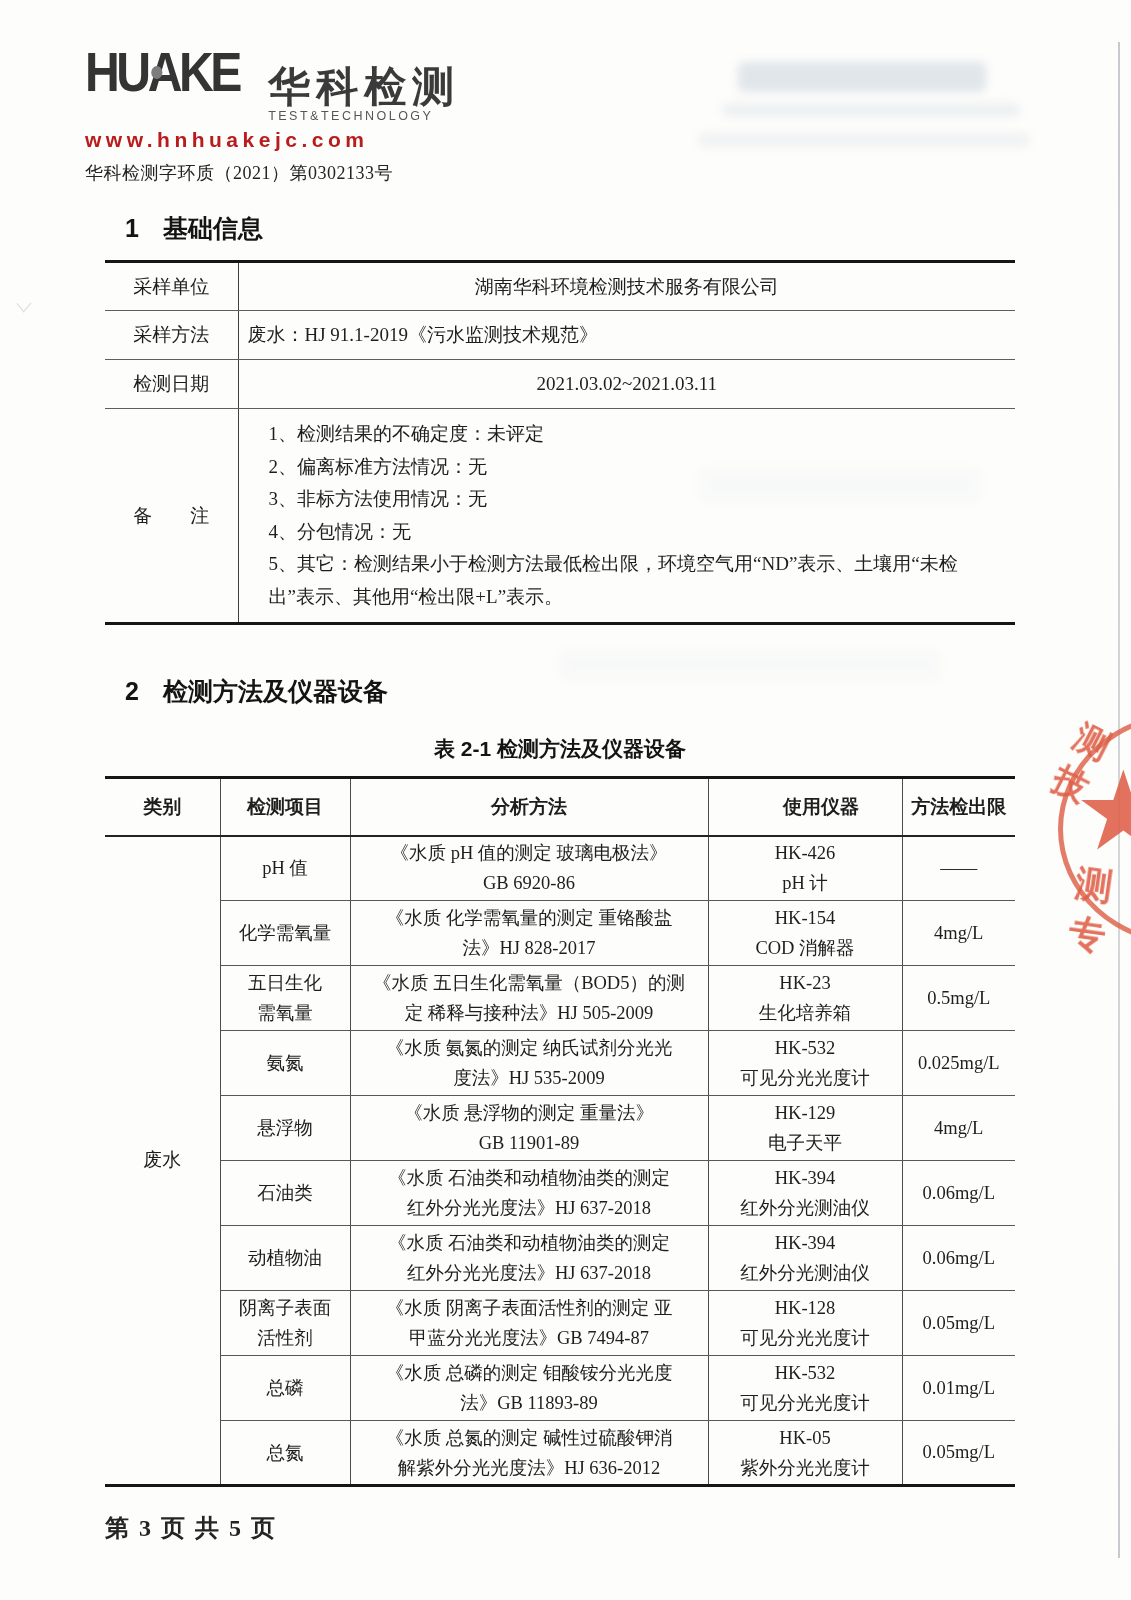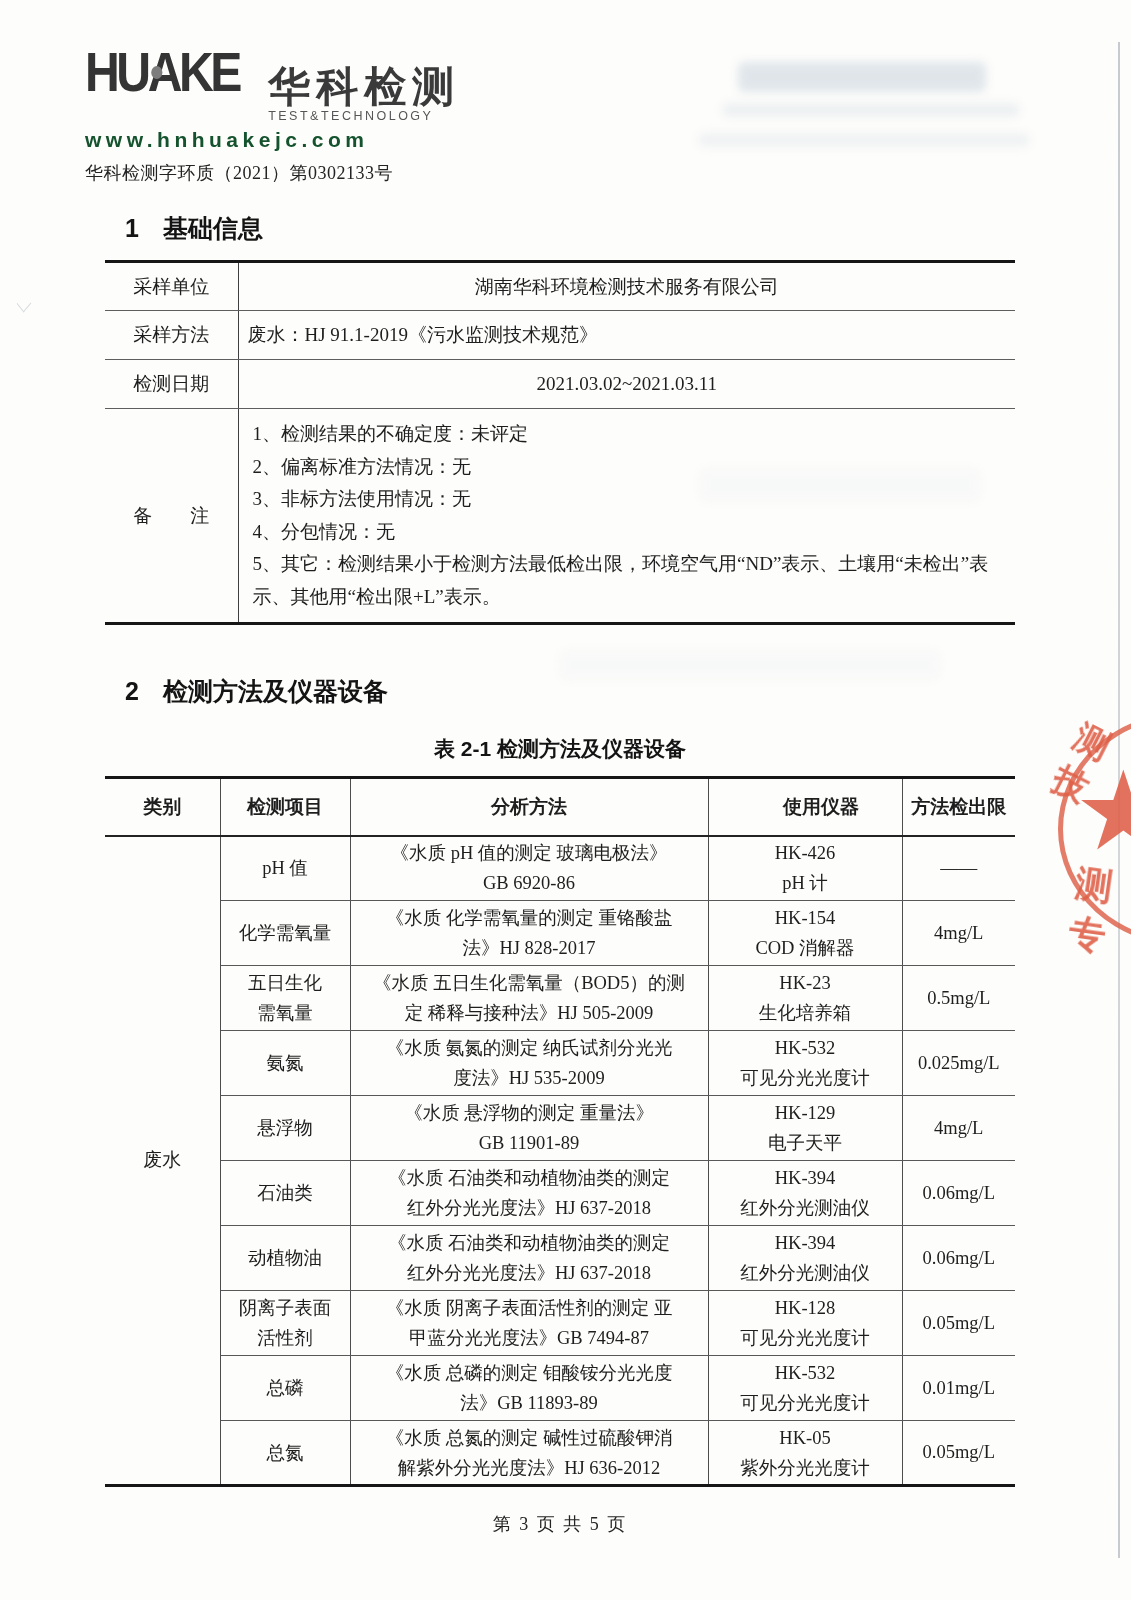--- a/index.html
+++ b/index.html
@@ -19,39 +19,39 @@
     color:#343434; transform:scaleX(.86); transform-origin:left top;
   }
   .logo-a-dot { position:absolute; left:77px; top:20px; width:13px; height:13px;
     border-radius:50%; background:#7d7d7d; }
   .logo-cn-block { margin-left:4px;margin-top:20px; }
   .logo-cn { font-family:"Liberation Sans","DejaVu Sans",sans-serif;
     font-weight:700; font-size:42px; line-height:1.0; letter-spacing:6px; color:#3a3a3a; }
   .logo-tag { font-family:"Liberation Sans","DejaVu Sans",sans-serif;
     font-size:12.5px; letter-spacing:2.5px; color:#565656; margin-top:1px; }
   .logo-site { font-family:"Liberation Sans","DejaVu Sans",sans-serif;
-    font-weight:700; font-size:21px; letter-spacing:4.5px; color:#14532d; margin-top:5px; }
+    font-weight:700; font-size:21px; letter-spacing:4.5px; color:#b91c1c; margin-top:5px; }
   .doc-number { font-size:18px; color:#242424; margin-top:9px; letter-spacing:.5px; }
 
   
   .sec-h { margin-left:125px; font-family:"Liberation Sans","DejaVu Sans",sans-serif;
     font-weight:700; font-size:25px; color:#141414; }
   .sec-h .num { margin-right:24px; }
   .sec1-h { margin-top:212px; } 
   .sec2-h { margin-top:50px; }
 
   
   .t1 { width:910px; margin:15px 0 0 105px; border-collapse:collapse;
     border-top:3px solid #161616; border-bottom:3px solid #161616; font-size:19px; }
   .t1 td { border-bottom:1px solid #5e5e5e; vertical-align:middle; }
   .t1 tr:last-child td { border-bottom:0; }
   .t1 .lbl { width:133px; border-right:1px solid #3f3f3f; text-align:center; height:49px; }
   .t1 .val { padding-left:9px; height:49px; }
   .t1 .val.center { text-align:center; padding-left:0; }
-  .t1 .remarks-cell { padding:9px 12px 9px 14px; }
+  .t1 .remarks-cell { padding:9px 12px 9px 30px; }
   .remark-line { line-height:32.5px; font-size:19px; }
 
   
   .caption { width:910px; margin:27px 0 0 105px; text-align:center;
     font-family:"Liberation Sans","DejaVu Sans",sans-serif; font-weight:700;
     font-size:21px; color:#141414; }
   .t2 { width:910px; margin:13px 0 0 105px; border-collapse:collapse; table-layout:fixed;
     border-top:3px solid #161616; border-bottom:3px solid #161616;
     font-size:18.5px; text-align:center; }
   .t2 th, .t2 td { border-right:1px solid #4c4c4c; vertical-align:middle; }
@@ -59,22 +59,22 @@
   .t2 th { font-weight:700; height:58px; border-bottom:2px solid #232323; font-size:19px; }
   .t2 td { border-bottom:1px solid #585858; height:65px; }
   .t2 tr:last-child td { border-bottom:0; }
   .t2 .cat { font-size:19px; }
   .w-cat { width:115px; } .w-item { width:130px; } .w-method { width:358px; }
   .w-instr { width:194px;padding-left:32px; } .w-limit { width:113px; }
   .cell-line { line-height:30px; white-space:nowrap; }
   .nowrap { white-space:nowrap; }
 
   
-  .footer { width:910px; margin:25px 0 0 105px; text-align:center;
-    font-size:18px; letter-spacing:2px; color:#242424; }
+  .footer { width:910px; margin:25px 0 0 105px; text-align:left;
+    font-size:24px; letter-spacing:2px; color:#242424;font-weight:bold; }
 
   
   .scan-line { position:absolute; left:1118px; top:42px; width:2px; height:1516px;
     background:linear-gradient(#b4bac0,#c6cbcf 55%,#b4bac0); opacity:.75; }
   .bleed { position:absolute; background:#9eb1c6; border-radius:6px; filter:blur(5px); }
   .b1 { left:738px; top:62px;  width:248px; height:30px; opacity:.30; }
   .b2 { left:722px; top:103px; width:298px; height:14px; opacity:.17; }
   .b3 { left:698px; top:133px; width:332px; height:14px; opacity:.14; }
   .b4 { left:700px; top:468px; width:280px; height:34px; opacity:.05; }
   .b5 { left:560px; top:650px; width:380px; height:30px; opacity:.05; }

